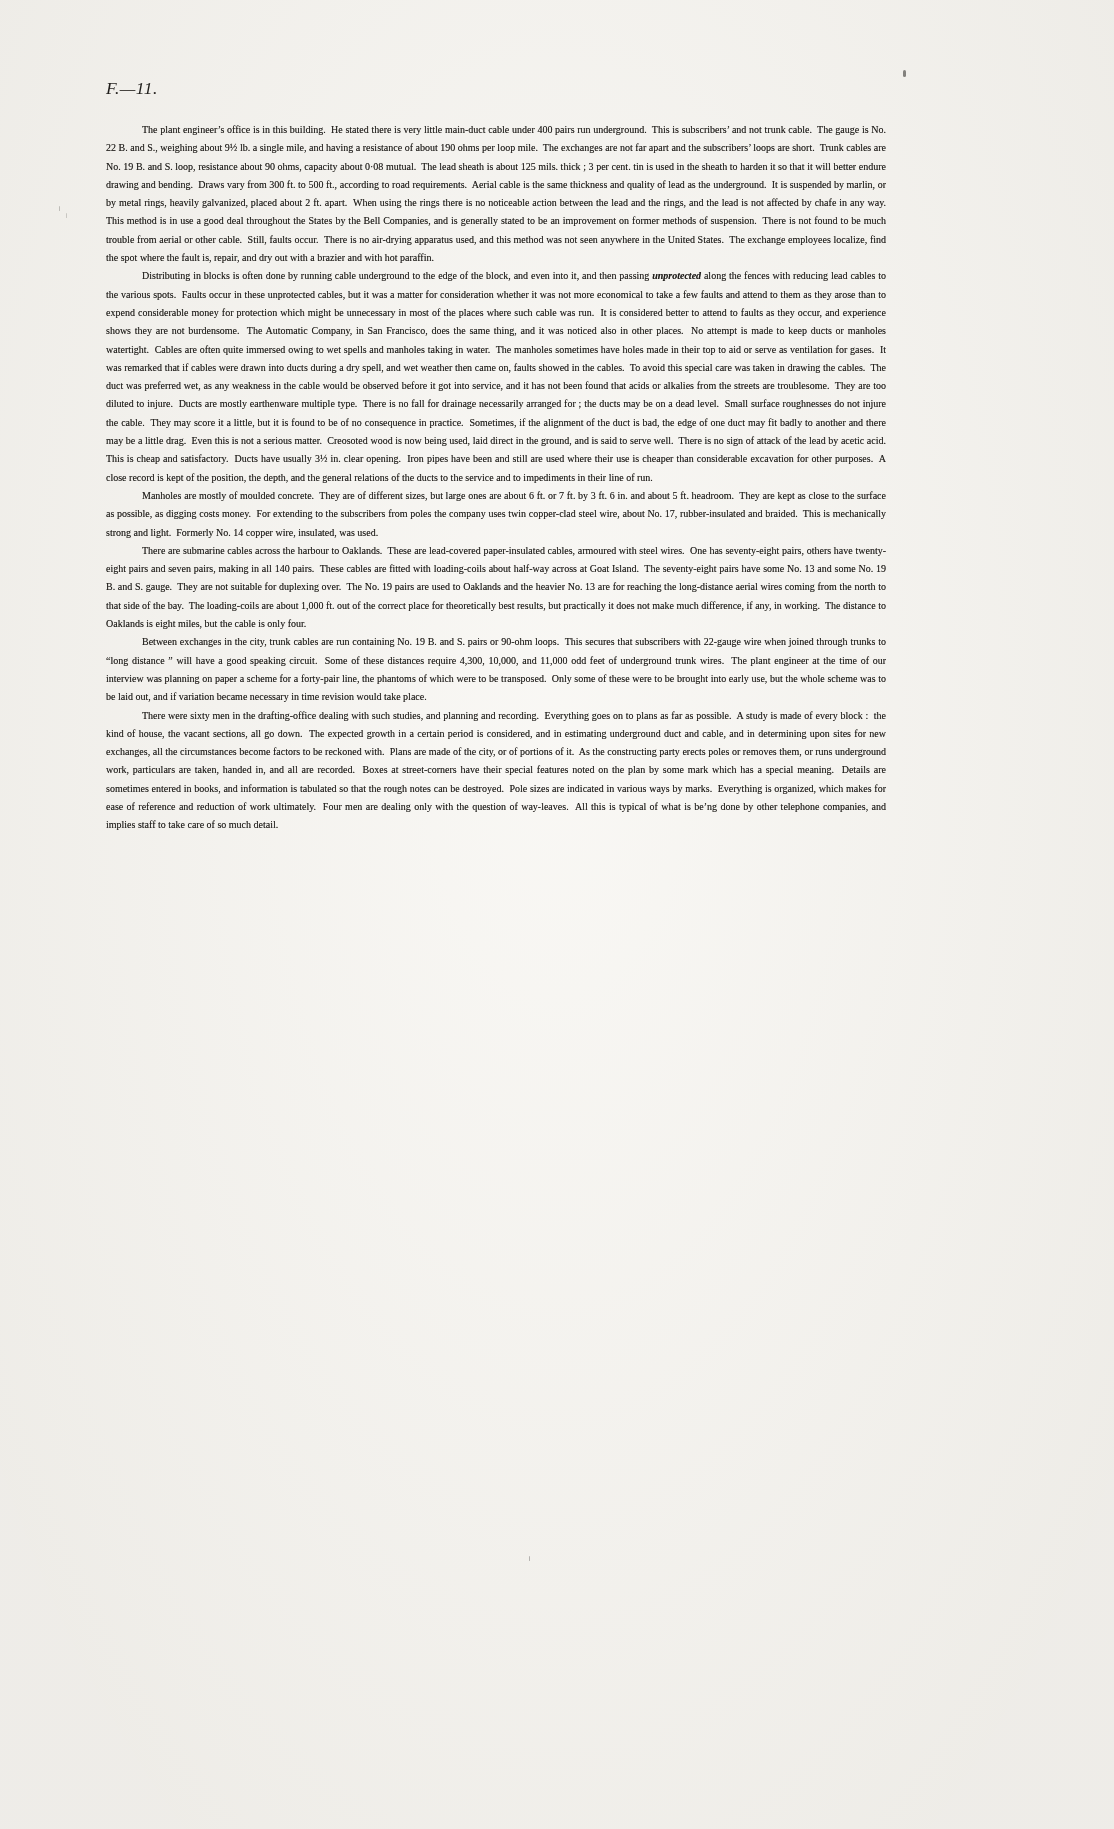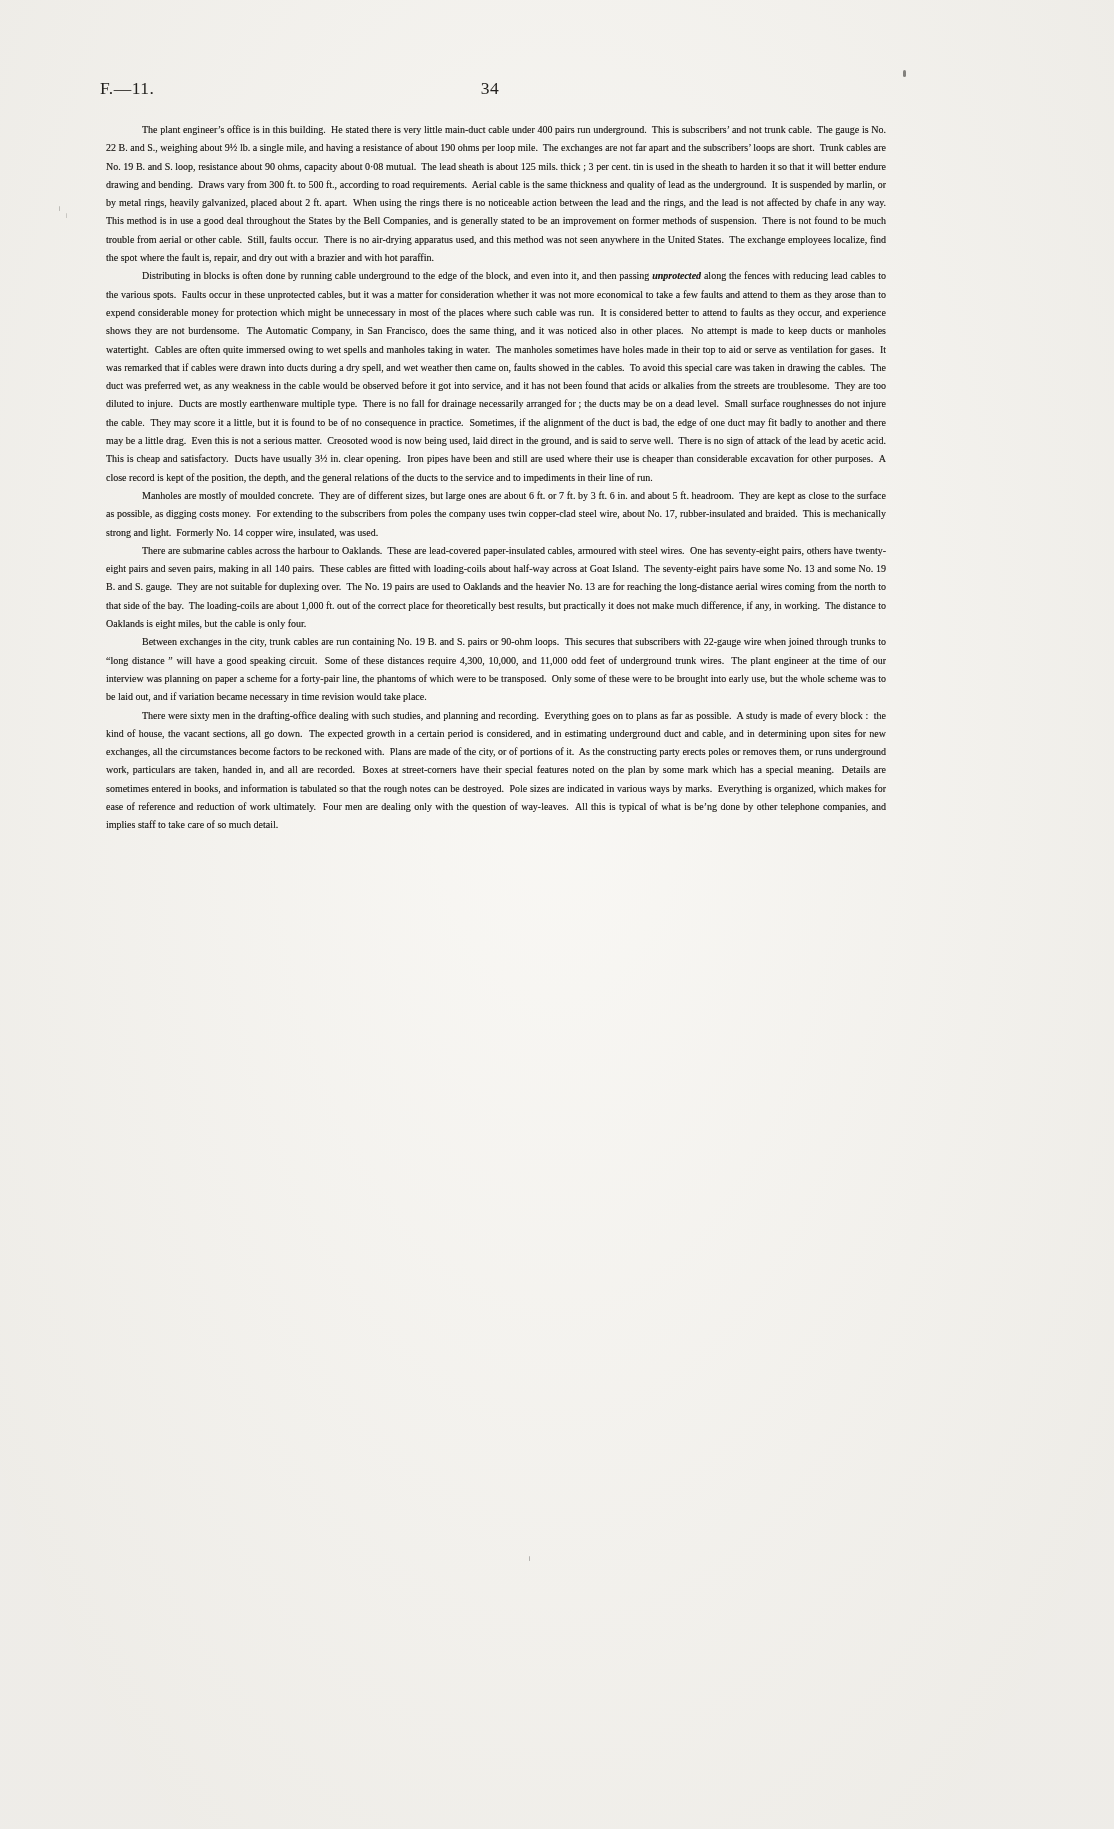--- a/index.html
+++ b/index.html
@@ -16,25 +16,26 @@
       radial-gradient(ellipse at 50% 40%, rgba(255,255,255,0.35), rgba(0,0,0,0.03) 85%),
       #f6f4ef;
     color: #211f1c;
     font-family: "Liberation Serif", "DejaVu Serif", serif;
     overflow: hidden;
     box-sizing: border-box;
   }
   .page-header {
     position: absolute;
     top: 78px;
-    left: 100px;
+    left: 106px;
     width: 780px;
     height: 24px;
     font-size: 17.5px;
     letter-spacing: 0.5px;
+    font-style: italic;
   }
   .header-left {
     position: absolute;
     left: 0;
     top: 0;
   }
   .page-number {
     position: absolute;
     left: 0;
     right: 0;
@@ -73,21 +74,20 @@
       -375px 1485px 0 -1px rgba(40,38,35,0.3);
   }
 </style>
 </head>
 <body>
 
 <div class="page">
   <div class="scan-noise"></div>
   <div class="page-header">
     <span class="header-left">F.—11.</span>
-    <span class="page-number">34</span>
   </div>
   <div class="doc-body">
       <p class="para"><span>The plant engineer’s office is in this building.  He stated there is very little main-duct cable under 400 pairs run underground.  This is subscribers’ and not trunk cable.  The gauge is No. 22 B. and S., weighing about 9½ lb. a single mile, and having a resistance of about 190 ohms per loop mile.  The exchanges are not far apart and the subscribers’ loops are short.  Trunk cables are No. 19 B. and S. loop, resistance about 90 ohms, capacity about 0·08 mutual.  The lead sheath is about 125 mils. thick ; 3 per cent. tin is used in the sheath to harden it so that it will better endure drawing and bending.  Draws vary from 300 ft. to 500 ft., according to road requirements.  Aerial cable is the same thickness and quality of lead as the underground.  It is suspended by marlin, or by metal rings, heavily galvanized, placed about 2 ft. apart.  When using the rings there is no noticeable action between the lead and the rings, and the lead is not affected by chafe in any way.  This method is in use a good deal throughout the States by the Bell Companies, and is generally stated to be an improvement on former methods of suspension.  There is not found to be much trouble from aerial or other cable.  Still, faults occur.  There is no air-drying apparatus used, and this method was not seen anywhere in the United States.  The exchange employees localize, find the spot where the fault is, repair, and dry out with a brazier and with hot paraffin.</span></p>
       <p class="para"><span>Distributing in blocks is often done by running cable underground to the edge of the block, and even into it, and then passing </span><span class="it">unprotected</span><span> along the fences with reducing lead cables to the various spots.  Faults occur in these unprotected cables, but it was a matter for consideration whether it was not more economical to take a few faults and attend to them as they arose than to expend considerable money for protection which might be unnecessary in most of the places where such cable was run.  It is considered better to attend to faults as they occur, and experience shows they are not burdensome.  The Automatic Company, in San Francisco, does the same thing, and it was noticed also in other places.  No attempt is made to keep ducts or manholes watertight.  Cables are often quite immersed owing to wet spells and manholes taking in water.  The manholes sometimes have holes made in their top to aid or serve as ventilation for gases.  It was remarked that if cables were drawn into ducts during a dry spell, and wet weather then came on, faults showed in the cables.  To avoid this special care was taken in drawing the cables.  The duct was preferred wet, as any weakness in the cable would be observed before it got into service, and it has not been found that acids or alkalies from the streets are troublesome.  They are too diluted to injure.  Ducts are mostly earthenware multiple type.  There is no fall for drainage necessarily arranged for ; the ducts may be on a dead level.  Small surface roughnesses do not injure the cable.  They may score it a little, but it is found to be of no consequence in practice.  Sometimes, if the alignment of the duct is bad, the edge of one duct may fit badly to another and there may be a little drag.  Even this is not a serious matter.  Creosoted wood is now being used, laid direct in the ground, and is said to serve well.  There is no sign of attack of the lead by acetic acid.  This is cheap and satisfactory.  Ducts have usually 3½ in. clear opening.  Iron pipes have been and still are used where their use is cheaper than considerable excavation for other purposes.  A close record is kept of the position, the depth, and the general relations of the ducts to the service and to impediments in their line of run.</span></p>
       <p class="para"><span>Manholes are mostly of moulded concrete.  They are of different sizes, but large ones are about 6 ft. or 7 ft. by 3 ft. 6 in. and about 5 ft. headroom.  They are kept as close to the surface as possible, as digging costs money.  For extending to the subscribers from poles the company uses twin copper-clad steel wire, about No. 17, rubber-insulated and braided.  This is mechanically strong and light.  Formerly No. 14 copper wire, insulated, was used.</span></p>
       <p class="para"><span>There are submarine cables across the harbour to Oaklands.  These are lead-covered paper-insulated cables, armoured with steel wires.  One has seventy-eight pairs, others have twenty-eight pairs and seven pairs, making in all 140 pairs.  These cables are fitted with loading-coils about half-way across at Goat Island.  The seventy-eight pairs have some No. 13 and some No. 19 B. and S. gauge.  They are not suitable for duplexing over.  The No. 19 pairs are used to Oaklands and the heavier No. 13 are for reaching the long-distance aerial wires coming from the north to that side of the bay.  The loading-coils are about 1,000 ft. out of the correct place for theoretically best results, but practically it does not make much difference, </span><span class="bd">if any,</span><span> in working.  The distance to Oaklands is eight miles, but the cable is only four.</span></p>
       <p class="para"><span>Between exchanges in the city, trunk cables are run containing No. 19 B. and S. pairs or 90-ohm loops.  This secures that subscribers with 22-gauge wire when joined through trunks to “long distance ” will have a good speaking circuit.  Some of these distances require 4,300, 10,000, and 11,000 odd feet of underground trunk wires.  The plant engineer at the time of our interview was planning on paper a scheme for a forty-pair line, the phantoms of which were to be transposed.  Only some of these were to be brought into early use, but the whole scheme was to be laid out, and if variation became necessary in time revision would take place.</span></p>
       <p class="para"><span>There were sixty men in the drafting-office dealing with such studies, and planning and recording.  Everything goes on to plans as far as possible.  A study is made of every block :  the kind of house, the vacant sections, all go down.  The expected growth in a certain period is considered, and in estimating underground duct and cable, and in determining upon sites for new exchanges, all the circumstances become factors to be reckoned with.  Plans are made of the city, or of portions of it.  As the constructing party erects poles or removes them, or runs underground work, particulars are taken, handed in, and all are recorded.  Boxes at street-corners have their special features noted on the plan by some mark which has a special meaning.  Details are sometimes entered in books, and information is tabulated so that the rough notes can be destroyed.  Pole sizes are indicated in various ways by marks.  Everything is organized, which makes for ease of reference and reduction of work ultimately.  Four men are dealing only with the question of way-leaves.  All this is typical of what is be’ng done by other telephone companies, and implies staff to take care of so much detail.</span></p>
     </div>
 </div>

